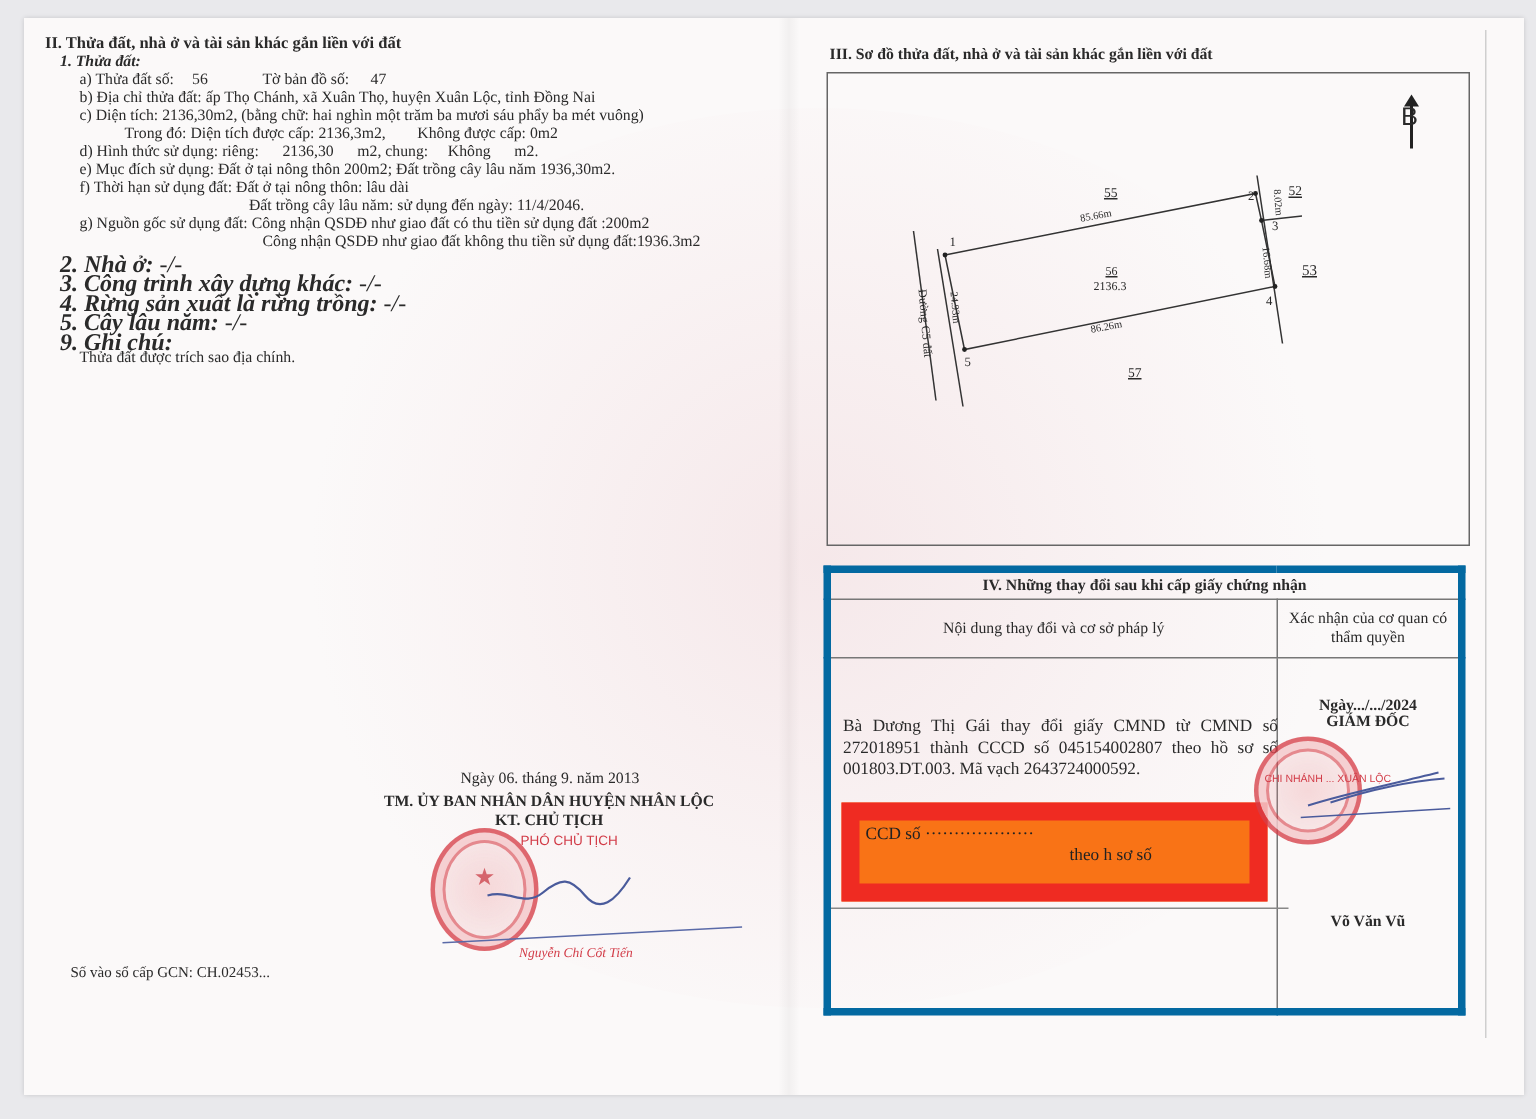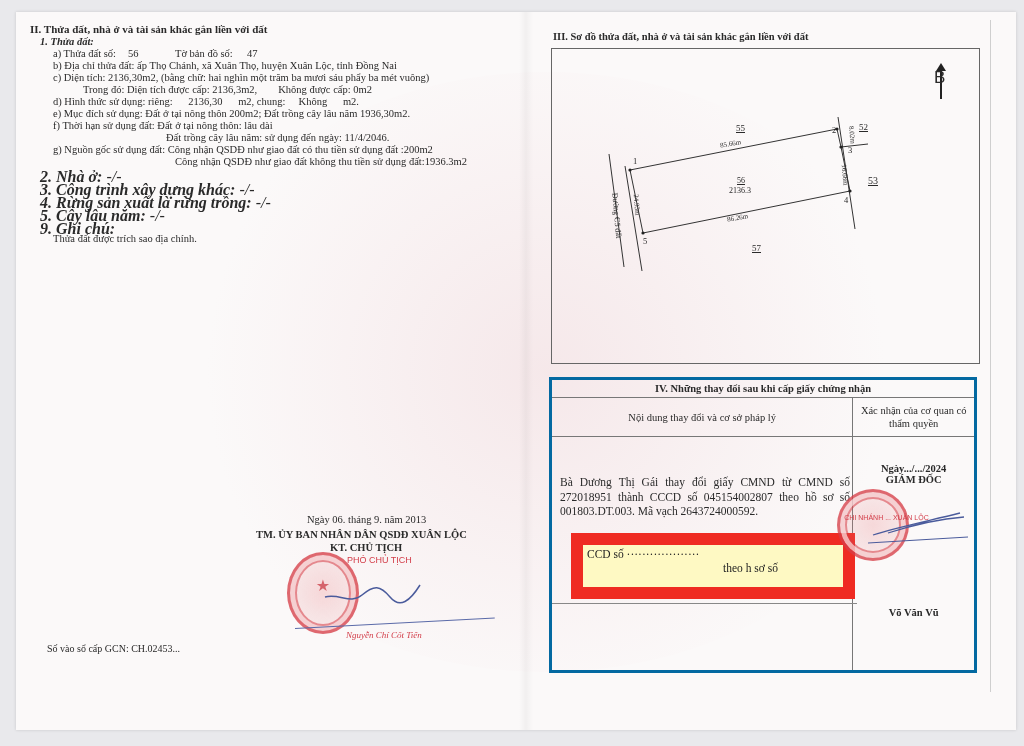--- a/index.html
+++ b/index.html
@@ -44,31 +44,31 @@
 
     
     .right-title { position:absolute; left:553px; top:31px; font-size:10.5px; font-weight:bold; white-space:nowrap; }
     .diagram-box { position:absolute; left:551px; top:48px; width:427px; height:314px; border:1px solid #666; }
     .north { position:absolute; left:382px; top:19px; font-family:"Liberation Sans", sans-serif; font-size:17px; }
     .north-arrow { position:absolute; left:388px; top:20px; width:2px; height:30px; background:#222; }
     .north-arrow:before { content:""; position:absolute; left:-4px; top:-6px; border-left:5px solid transparent; border-right:5px solid transparent; border-bottom:8px solid #222; }
 
     .changes-table {
       position:absolute; left:549px; top:377px; width:428px; height:290px;
-      border:3px solid #0369a1;
+      border:5px solid #0369a1;
       border-collapse:collapse;
     }
     .changes-table td, .changes-table th { border:1px solid #777; padding:0; vertical-align:top; }
     .t-title { height:17px; text-align:center; font-weight:bold; font-size:10.5px; line-height:17px; }
     .t-head { height:38px; text-align:center; font-size:10.5px; font-weight:normal; vertical-align:middle !important; }
     .t-content { font-size:11.5px; line-height:14.5px; position:relative; }
     .content-para { position:absolute; left:8px; top:38px; width:290px; text-align:justify; }
     .redact {
-      position:absolute; left:19px; top:96px; width:260px; height:42px;
-      border:12px solid #ef2b22; background:#fef9c3;
+      position:absolute; left:7px; top:96px; width:260px; height:42px;
+      border:12px solid #ef2b22; background:#f97316;
     }
     .redact-text { position:absolute; left:4px; top:2px; font-size:11.5px; color:#222; white-space:nowrap; }
     .redact-text2 { position:absolute; left:140px; top:16px; font-size:11.5px; color:#222; white-space:nowrap; }
     .divider { position:absolute; left:0; top:166px; width:305px; height:1px; background:#888; }
     .confirm { position:relative; text-align:center; font-size:10.5px; }
   </style>
 </head>
 <body>
 
 <div class="sheet">
@@ -112,21 +112,21 @@
   <div class="abs" style="left:40px;top:207px;">
     <span class="bi">5. Cây lâu năm:</span>
     <span style="font-style:italic;">-/-</span>
   </div>
   <div class="abs" style="left:40px;top:220px;">
     <span class="bi">9. Ghi chú:</span>
   </div>
   <div class="abs" style="left:53px;top:233px;font-size:10.5px;">Thửa đất được trích sao địa chính.</div>
 
   <div class="abs" style="left:307px;top:514px;font-size:10.5px;">Ngày 06. tháng 9. năm 2013</div>
-  <div class="abs b" style="left:256px;top:529px;font-size:10.5px;">TM. ỦY BAN NHÂN DÂN QSDĐ XUÂN LỘC</div>
+  <div class="abs b" style="left:256px;top:529px;font-size:10.5px;">TM. ỦY BAN NHÂN DÂN HUYỆN NHÂN LỘC</div>
   <div class="abs b" style="left:330px;top:542px;font-size:10.5px;">KT. CHỦ TỊCH</div>
   <div class="abs red-text" style="left:347px;top:555px;font-size:9px;">PHÓ CHỦ TỊCH</div>
 
   <div class="stamp" style="left:287px;top:552px;width:66px;height:76px;">
     <span class="star">★</span>
   </div>
 
   <svg class="abs" style="left:320px;top:575px;" width="120" height="40">
     <path d="M5 22 C20 18, 30 30, 42 20 S60 10, 70 22 S90 26, 100 10" stroke="#4a5b9c" stroke-width="1.5" fill="none"></path>
   </svg>

